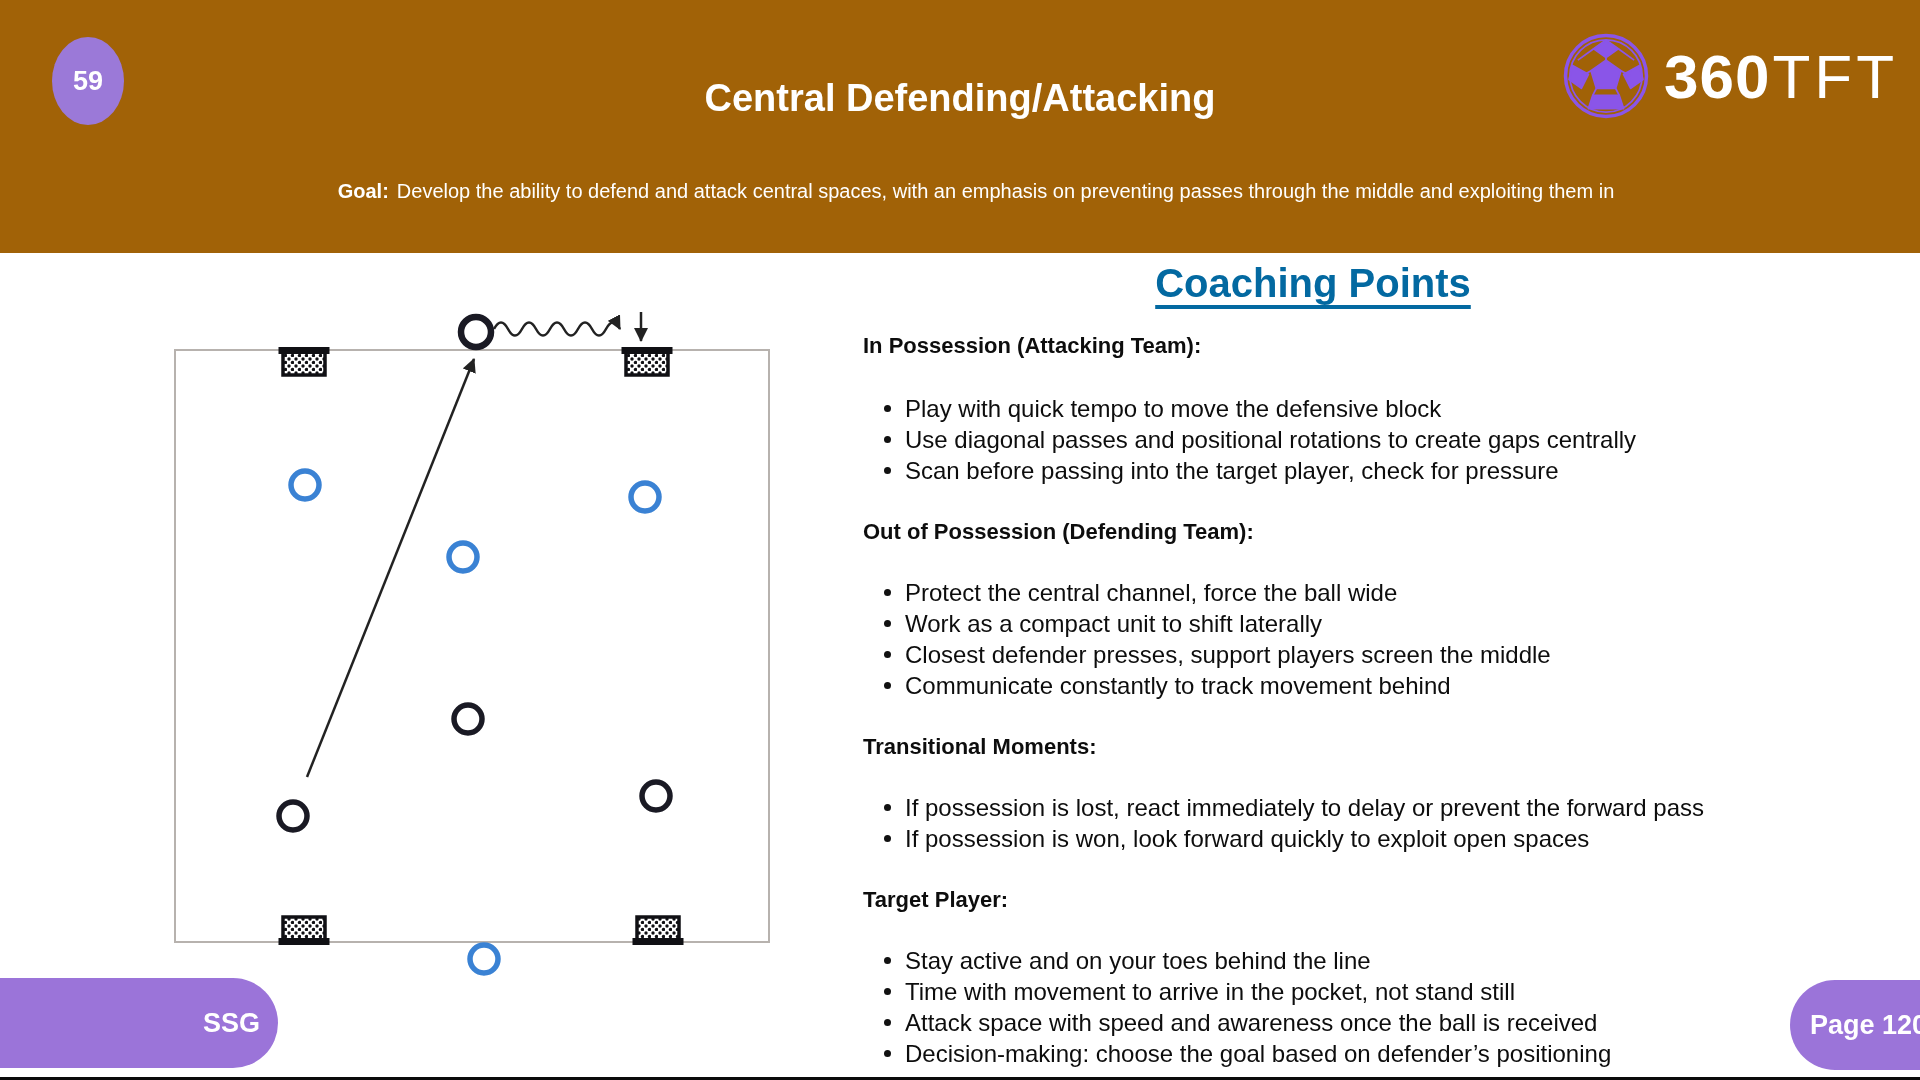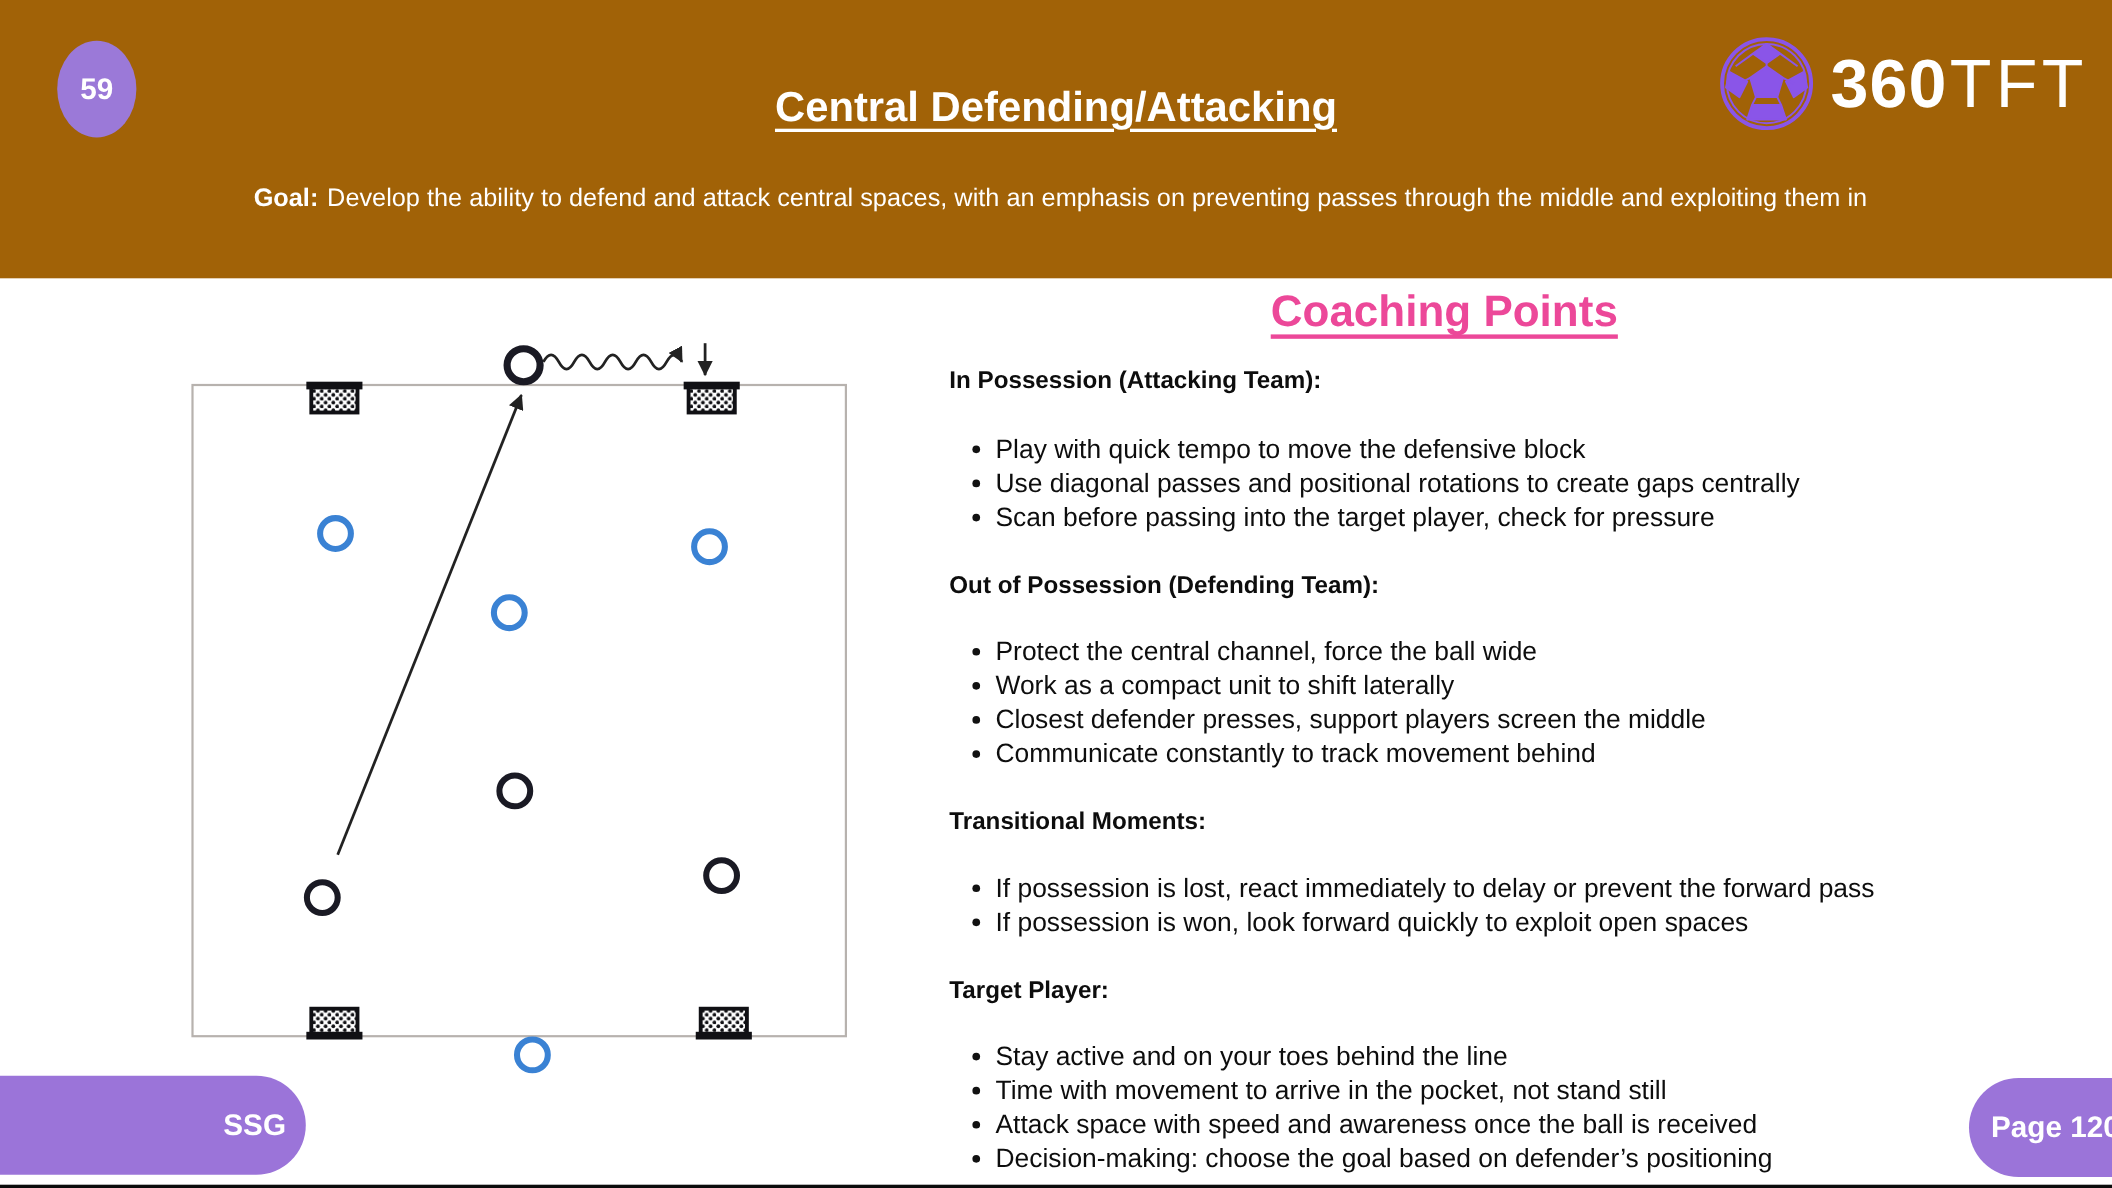--- a/index.html
+++ b/index.html
@@ -11,38 +11,38 @@
   .header{position:absolute;left:0;top:0;width:1920px;height:253px;background:#a16207;}
   .badge{
     position:absolute;left:52px;top:37px;width:72px;height:88px;border-radius:50%;
     background:#9b79d8;color:#ffffff;font-size:27px;font-weight:bold;
     display:flex;align-items:center;justify-content:center;
   }
   .title{
     position:absolute;left:0;top:76px;width:1920px;margin:0;text-align:center;
     color:#ffffff;font-size:38px;font-weight:bold;line-height:44px;
   }
-  .title .u{text-decoration:underline;text-decoration-thickness:3px;text-underline-offset:7px;text-align:right;}
+  .title .u{text-decoration-thickness:3px;text-underline-offset:7px;text-align:right;}
   .goal{
-    position:absolute;left:80px;top:157px;width:1760px;margin:4px;text-align:center;
-    color:#ffffff;font-size:23px;line-height:37px;font-weight:normal;
+    position:absolute;left:80px;top:157px;width:1760px;margin:16px;text-align:center;
+    color:#ffffff;font-size:20px;line-height:37px;font-weight:normal;
   }
   .goal .goal-line{display:block;}
   .goal strong{font-weight:bold;margin-right:8px;}
   .logo{position:absolute;left:1562px;top:32px;display:flex;align-items:center;}
   .logo svg{display:block;}
   .logo-text{color:#ffffff;font-size:62px;margin-left:14px;display:flex;align-items:center;}
   .logo-360{font-weight:900;letter-spacing:1px;}
   .logo-tft{font-weight:300;letter-spacing:4px;margin-left:2px;}
   
   #diagram-svg{position:absolute;left:0;top:0;}
   
   .coaching{position:absolute;left:863px;top:258px;width:900px;color:#0d0d0d;}
   .cp-title{
-    margin:0;text-align:center;font-size:40px;font-weight:bold;line-height:50px;color:#ec4899;
+    margin:0;text-align:center;font-size:40px;font-weight:bold;line-height:50px;color:#0369a1;
   }
   .cp-title .u{text-decoration:underline;text-decoration-thickness:4px;text-underline-offset:8px;}
   .coaching h3{margin:33px 0 0;font-size:22px;font-weight:bold;line-height:26px;}
   .coaching h3.first{margin-top:25px;}
   .coaching ul{margin:32px 0 0;padding:0 0 0 42px;list-style:none;}
   .coaching ul.first{margin-top:34px;}
   .coaching li{position:relative;font-size:24px;line-height:31px;}
   .coaching li::before{
     content:"";position:absolute;left:-21px;top:12px;width:7px;height:7px;border-radius:50%;background:#111;
   }

